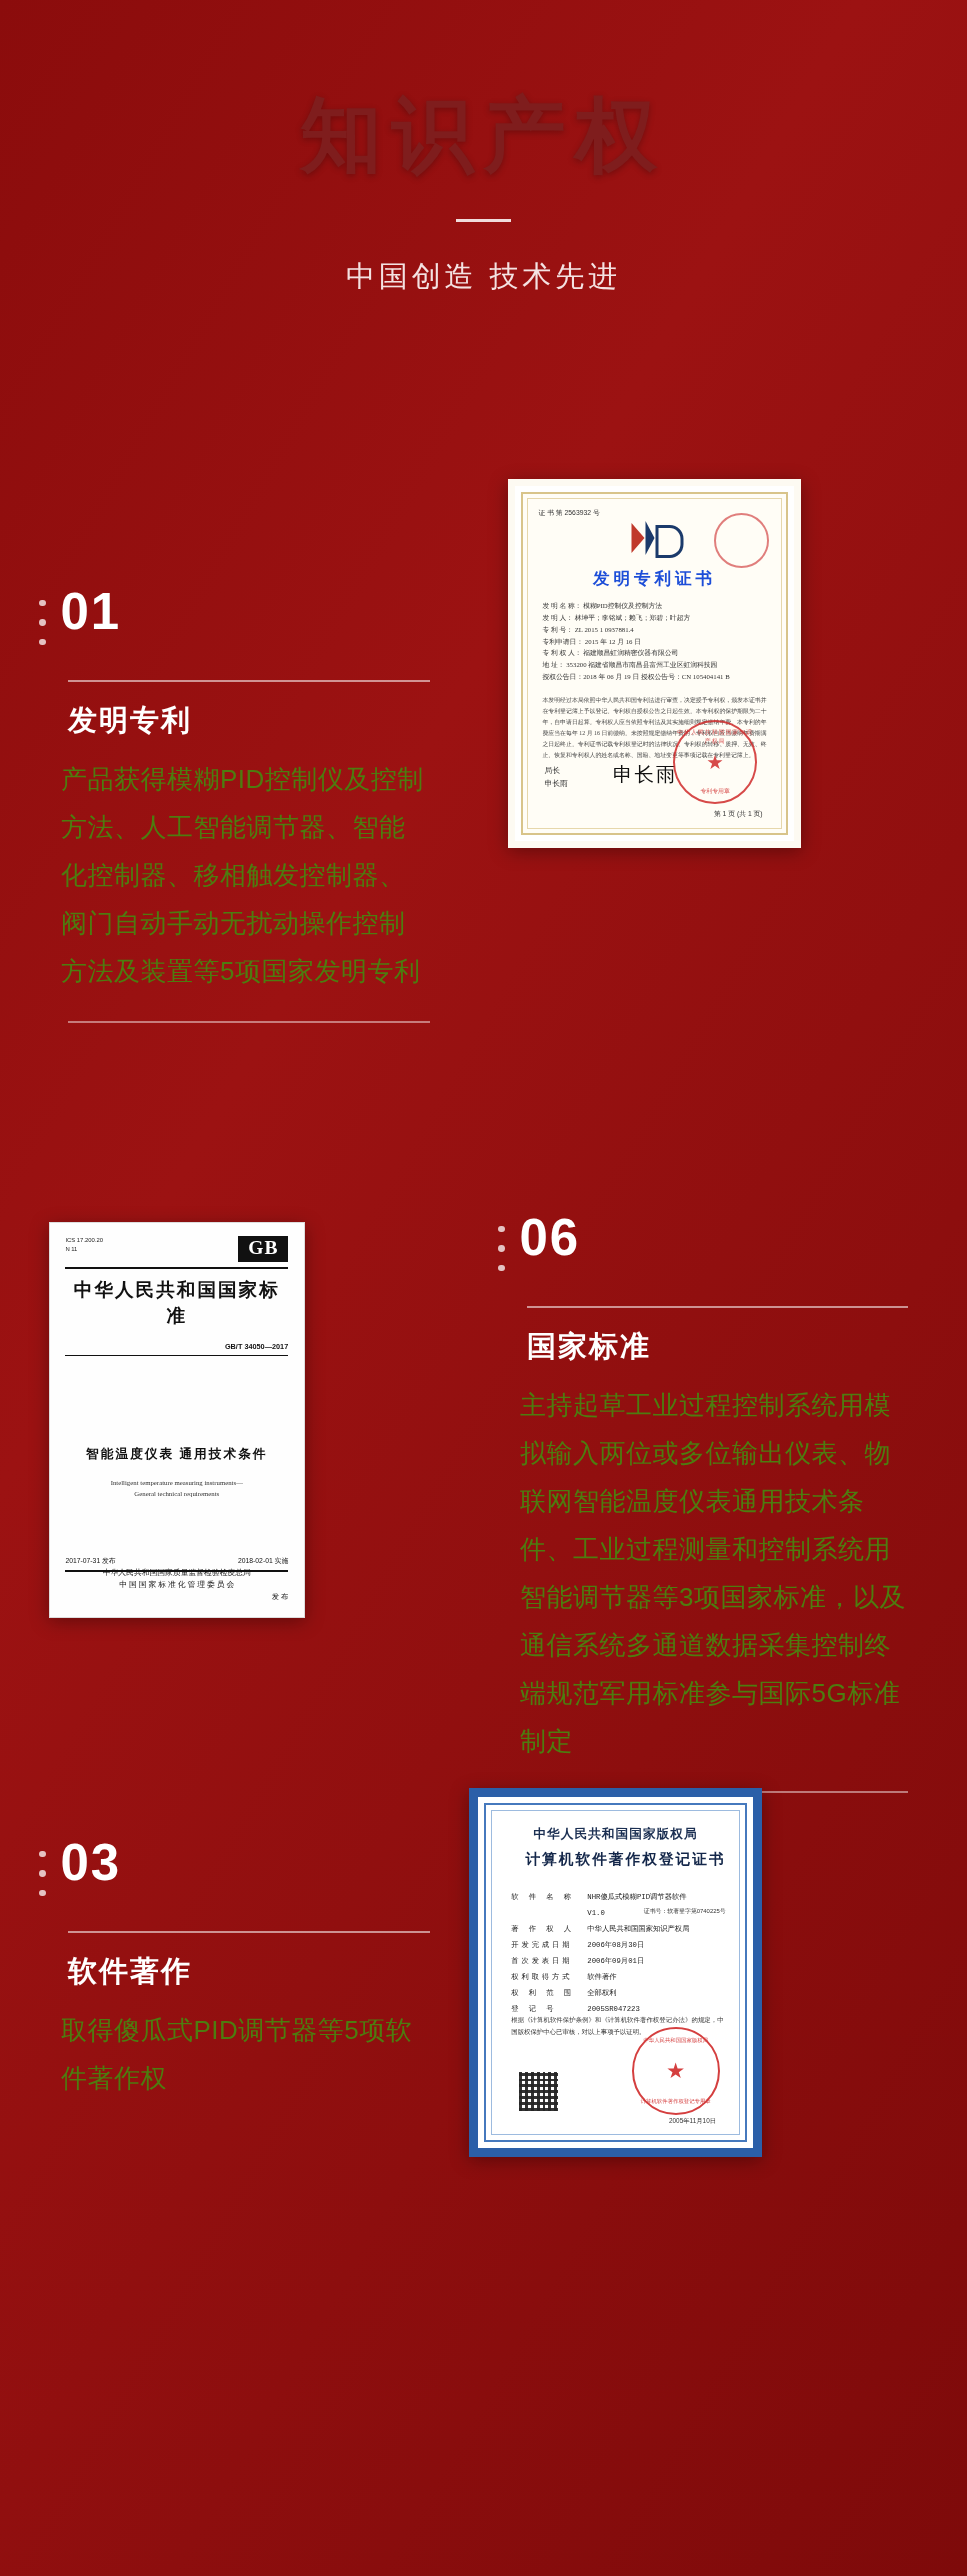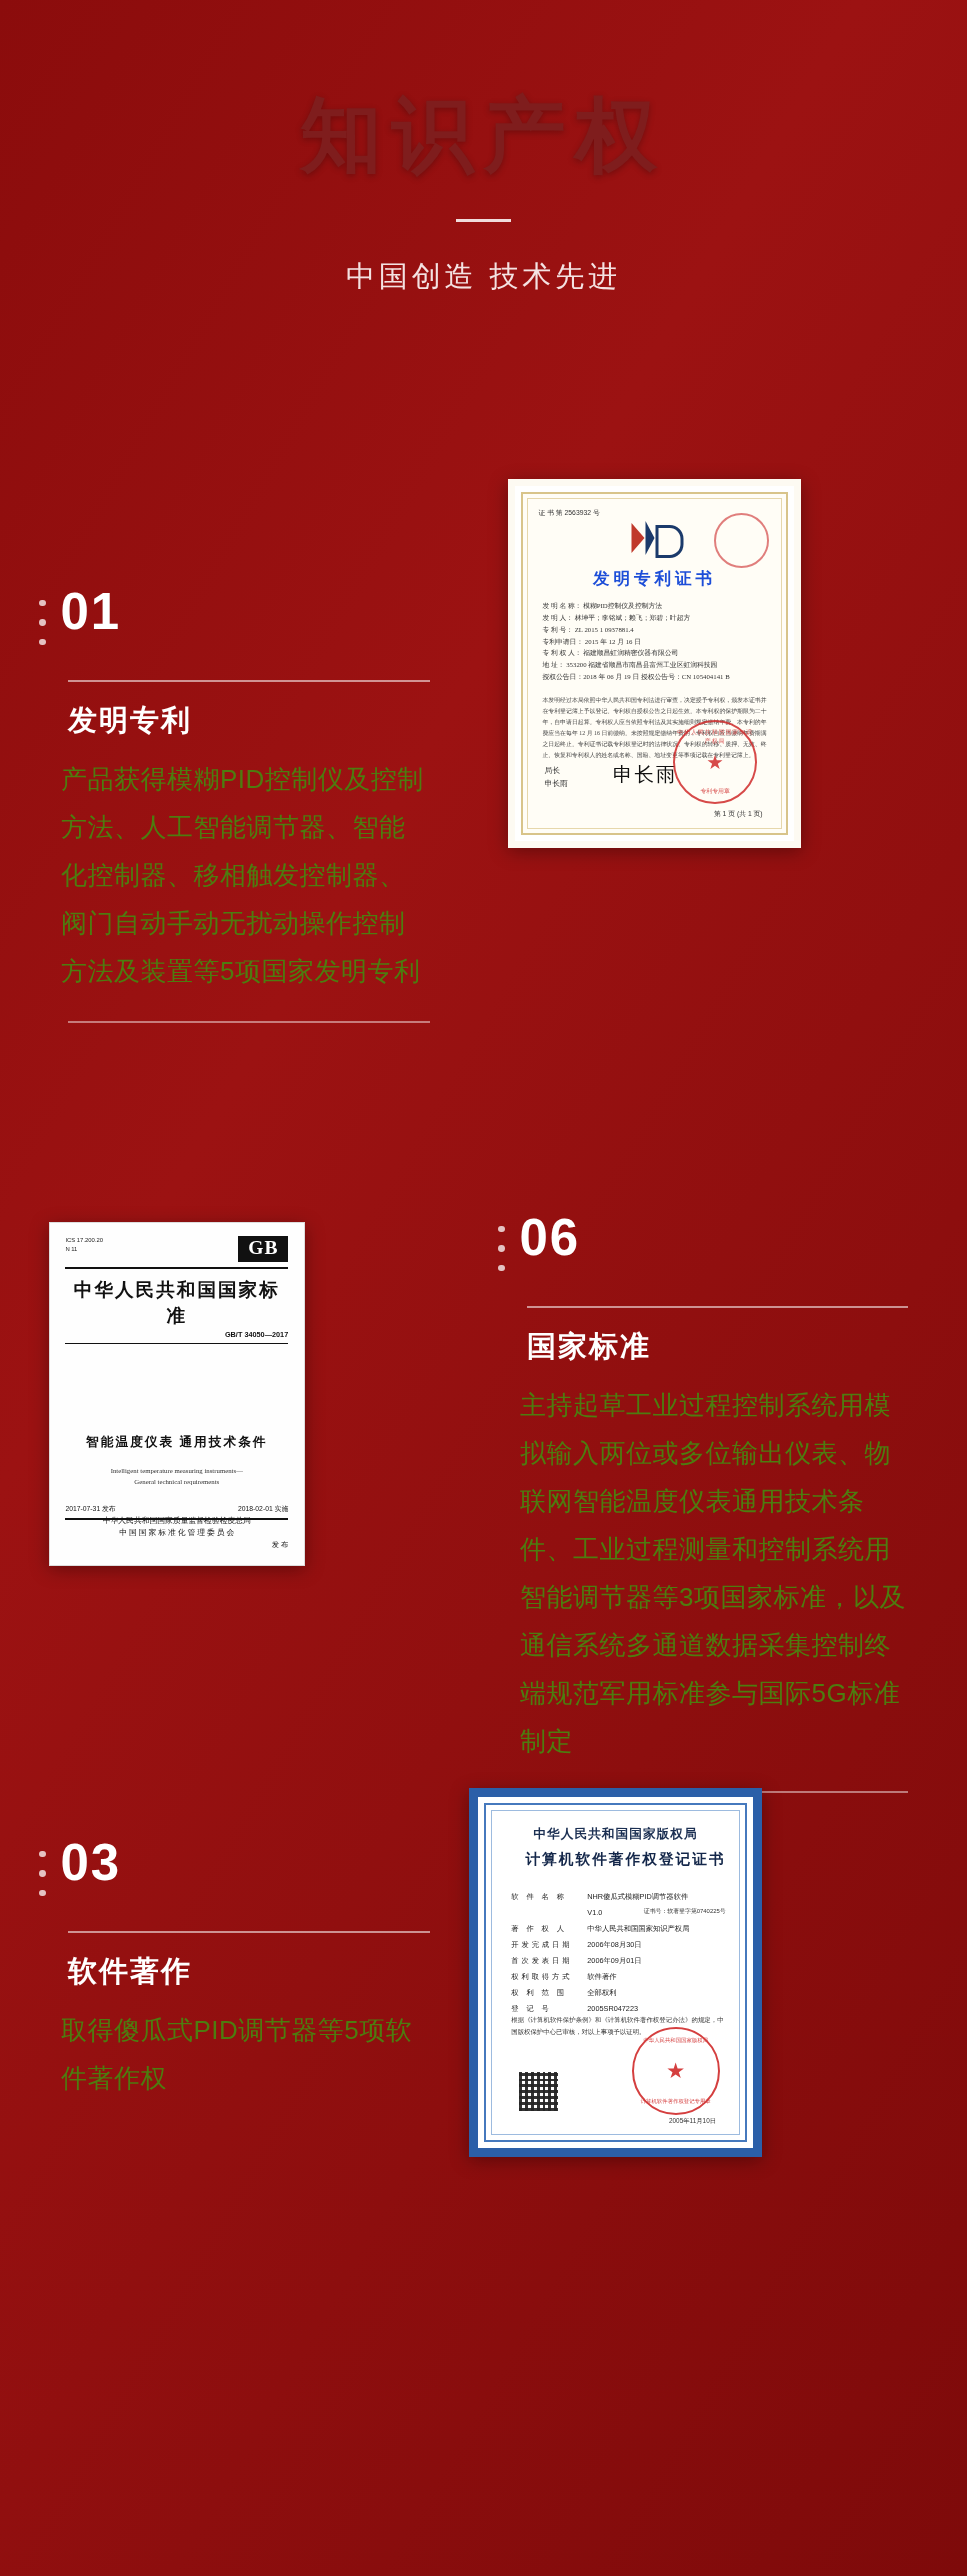--- a/index.html
+++ b/index.html
@@ -250,21 +250,21 @@
   .p-page {
     position: absolute;
     bottom: 13.7px; right: 23.5px;
     font-size: 6.8px;
     color: #333;
   }
 
   
   .cert-gb {
     width: 256px;
-    height: 344px;
+    height: 396px;
     background: #fefefe;
     border: 1px solid #ddd;
     padding: 13.7px 15.6px;
   }
   .gb-top {
     display: flex;
     justify-content: space-between;
     align-items: flex-start;
   }
   .gb-ics {
@@ -290,21 +290,21 @@
     text-align: center;
     font-size: 18.6px;
     font-weight: bold;
     letter-spacing: 2px;
     font-family: "Liberation Serif", serif;
     color: #111;
   }
   .gb-code {
     text-align: right;
     font-size: 7.3px;
-    margin-top: 1px;
+    margin-top: 13px;
     color: #111;
     font-weight: bold;
   }
   .gb-line2 {
     height: 1px;
     background: #111;
     margin: 3.9px 0 0 0;
   }
   .gb-title {
     text-align: center;
@@ -389,21 +389,21 @@
     color: #14274a;
     font-family: "Liberation Serif", serif;
     margin-left: 20px;
   }
   .s-rows {
     position: absolute;
     top: 84px; left: 25.4px; right: 4px;
     font-size: 7.3px;
     line-height: 2.2;
     color: #222;
-    font-family: Liberation Sans, sans-serif;
+    font-family: Liberation Mono, monospace;
   }
   .s-rows .r { display: flex; }
   .s-rows .k { width: 76px; letter-spacing: 2.9px; }
   .s-rows .v { flex: 1; }
   .s-certno {
     position: absolute;
     top: 102px; right: 19.5px;
     font-size: 5.9px;
     color: #333;
     text-align: right;

